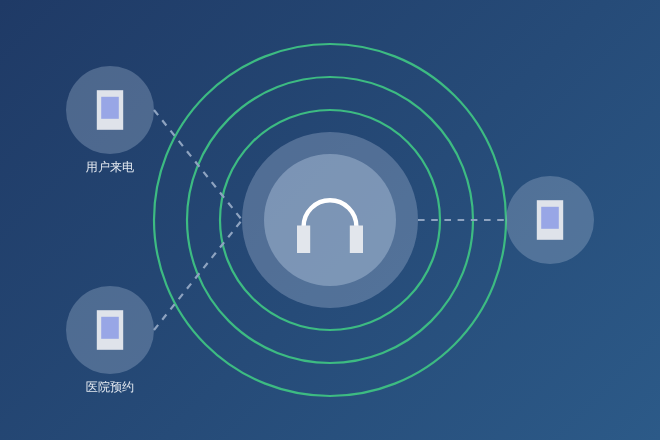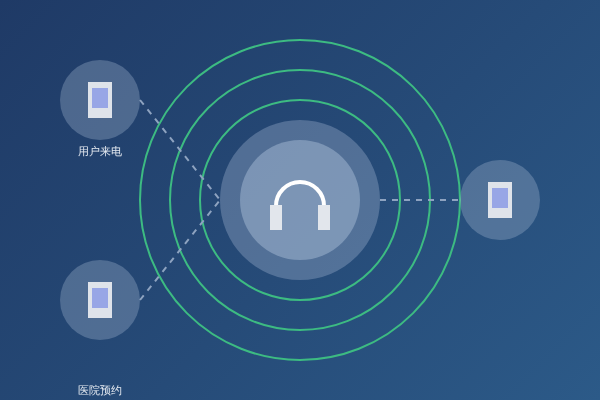--- a/index.html
+++ b/index.html
@@ -64,20 +64,20 @@
         <div class="screen"></div>
       </div>
   </div>
   <div class="label" style="left:40px;top:144px;">用户来电</div>
 
   <div class="node" style="left:60px;top:260px;">
     <div class="phone">
         <div class="screen"></div>
       </div>
   </div>
-  <div class="label" style="left:40px;top:344px;margin-top:39px;">医院预约</div>
+  <div class="label" style="left:40px;top:344px;">医院预约</div>
 
   <div class="node" style="left:460px;top:160px;">
     <div class="phone">
         <div class="screen"></div>
       </div>
   </div>
 </div>
 
 </body></html>

